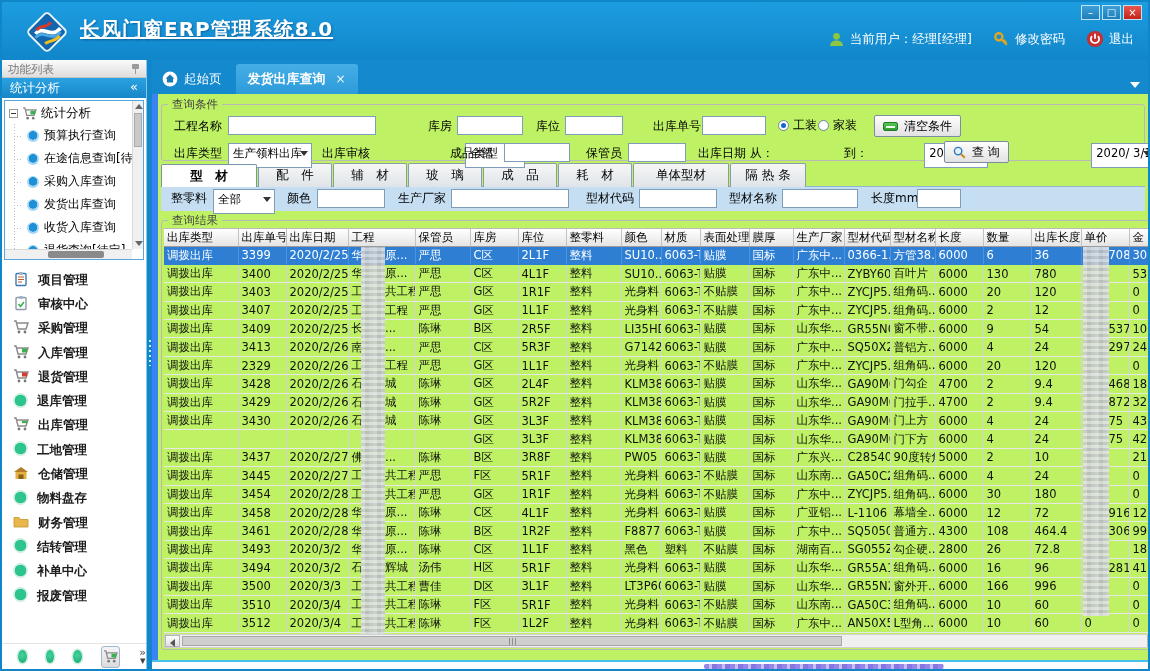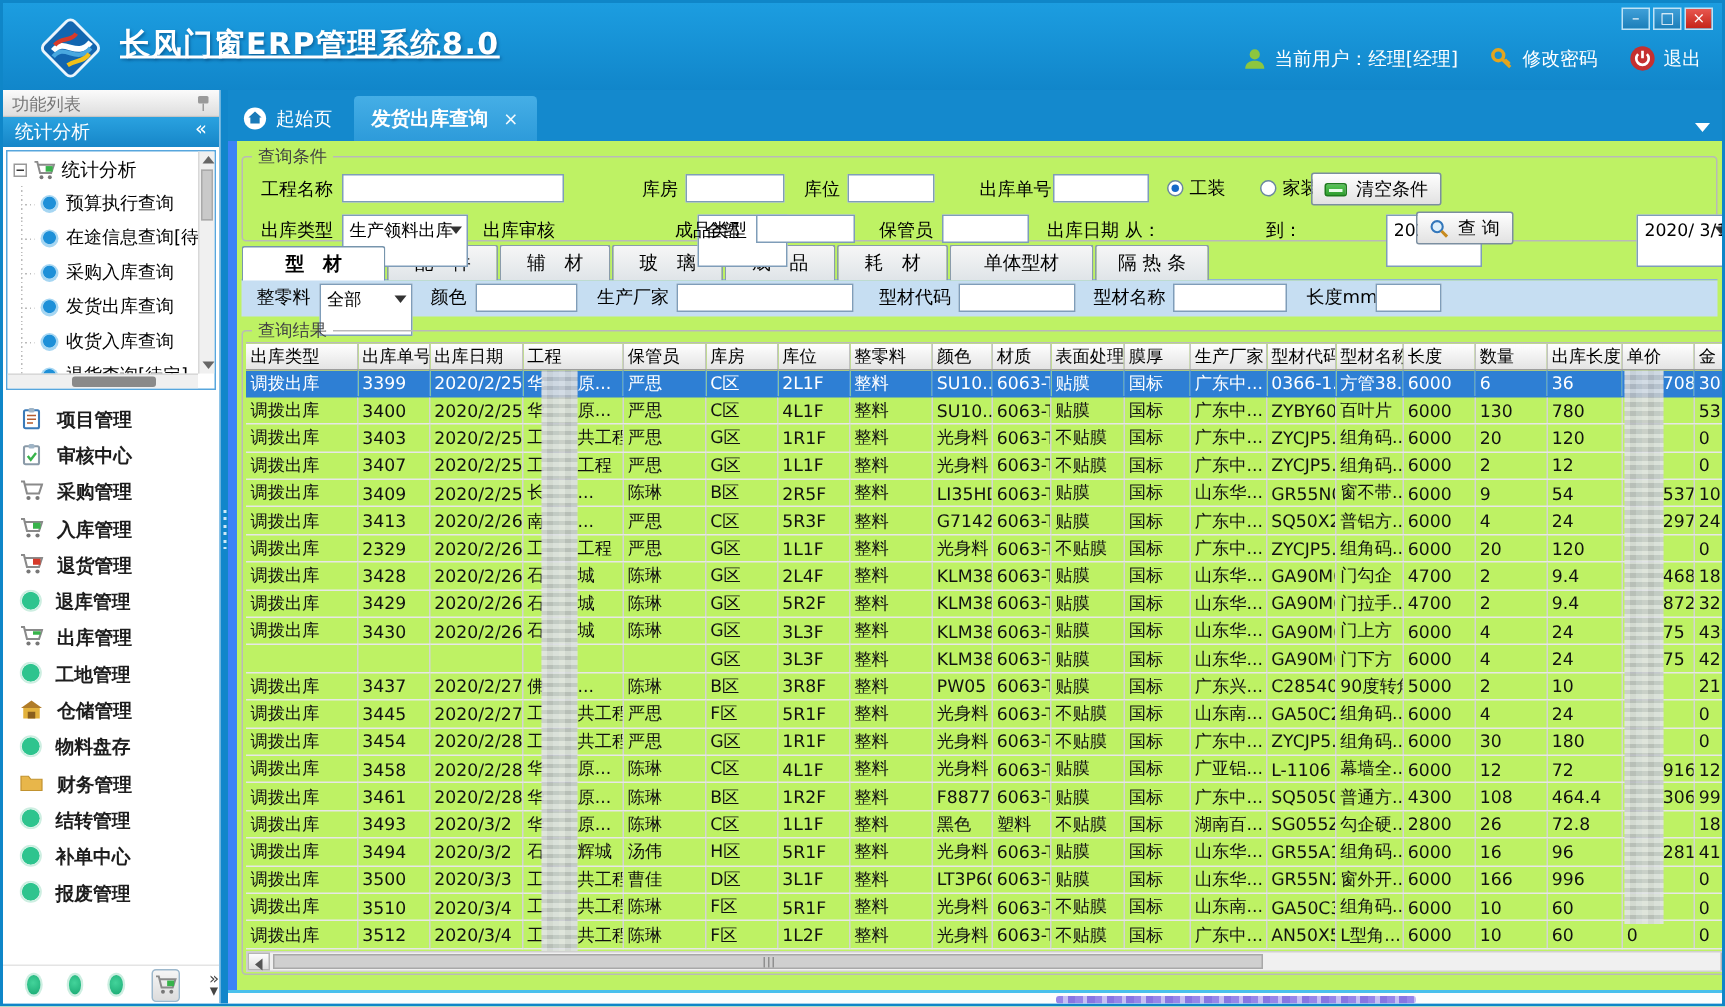--- a/index.html
+++ b/index.html
@@ -58,21 +58,21 @@
   .tab-active .x { font-weight:normal; font-size:12px; opacity:.95; }
   .tabbar .right-dd { position:absolute; right:8px; bottom:6px; width:0; height:0; border-left:5px solid transparent; border-right:5px solid transparent; border-top:6px solid #fff; }
 
   
   .content { flex:1; background:#bef264; border-left:6px solid #3b82f6; padding:3px 2px 0 2px; min-height:0; }
   fieldset { border:1px solid #b9b9b9; border-radius:3px; position:relative; }
   legend { font-size:11.5px; color:#444; padding:0 4px; margin-left:6px; }
   .fs-query { height:64px; margin:0 1px 2px 1px; }
   .q { position:absolute; font-size:12px; white-space:nowrap; }
   .inp { border:1px solid #7f9db9; background:#fff; height:19px; display:inline-block; }
-  .combo { border:1px solid #7f9db9; background:#fff; height:35px; font-size:11.5px; padding:2px 14px 0 4px; position:relative; display:inline-block; overflow:hidden;}
+  .combo { border:1px solid #7f9db9; background:#fff; height:25px; font-size:11.5px; padding:2px 14px 0 4px; position:relative; display:inline-block; overflow:hidden;}
   .combo:after { content:""; position:absolute; right:3px; top:7px; border-left:4px solid transparent; border-right:4px solid transparent; border-top:5px solid #333; }
   .radio { display:inline-flex; align-items:center; gap:4px; }
   .radio .rb { width:11px; height:11px; border:1px solid #6a87a0; border-radius:50%; background:#fff; position:relative; }
   .radio.sel .rb:before { content:""; position:absolute; left:2px; top:2px; width:5px; height:5px; border-radius:50%; background:#1468c8; }
   .btn { border:1px solid #7b8ea0; border-radius:2px; background:linear-gradient(#fefefe,#e2e2e2); font-size:12px; height:22px; display:inline-flex; align-items:center; gap:6px; padding:0 8px; }
   .eraser { width:15px; height:9px; background:linear-gradient(#58c558,#2f9e2f); border:1px solid #1e7a1e; border-radius:2px; position:relative;}
   .eraser:before { content:""; position:absolute; left:2px; top:3px; right:2px; height:2px; background:#eafcea; }
 
   
   .mat-tabs { height:24px; display:flex; margin:2px 1px 0 1px; border-bottom:1px solid #8fb6d4; }
@@ -366,21 +366,21 @@
           <span class="q" style="left:266px;top:6px;">库房</span>
           <span class="q inp" style="left:295px;top:4px;width:66px;"></span>
           <span class="q" style="left:374px;top:6px;">库位</span>
           <span class="q inp" style="left:403px;top:4px;width:58px;"></span>
           <span class="q" style="left:491px;top:6px;">出库单号</span>
           <span class="q inp" style="left:540px;top:4px;width:64px;"></span>
           <span class="q radio sel" style="left:616px;top:5px;">
               <span class="rb"></span>
               <span>工装</span>
             </span>
-          <span class="q radio" style="left:678px;top:5px;">
+          <span class="q radio" style="left:656px;top:5px;">
               <span class="rb"></span>
               <span>家装</span>
             </span>
           <span class="q btn" style="left:712px;top:3px;">
               <span class="eraser"></span>
               <span>清空条件</span>
             </span>
 
           <span class="q" style="left:12px;top:33px;">出库类型</span>
           <span class="q combo" style="left:66px;top:31px;width:84px;">生产领料出库</span>

